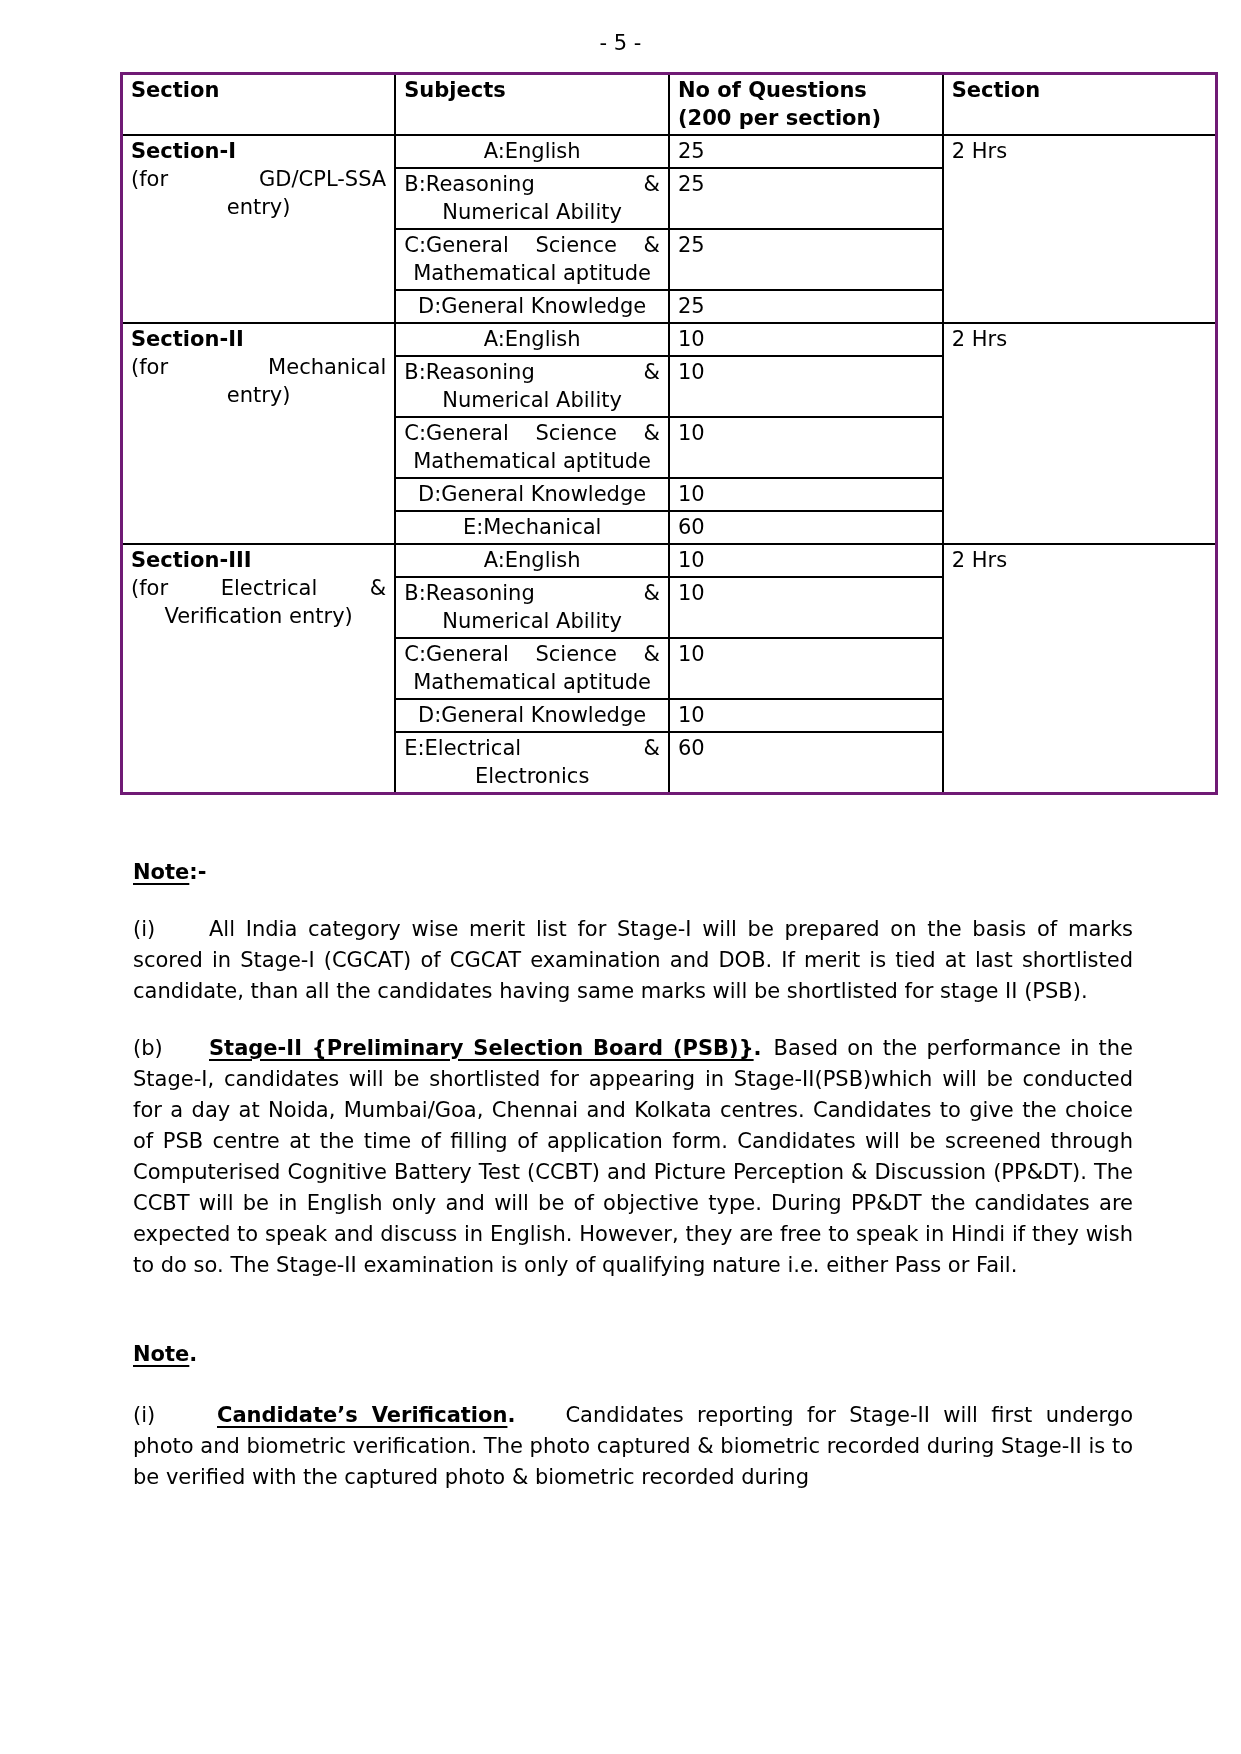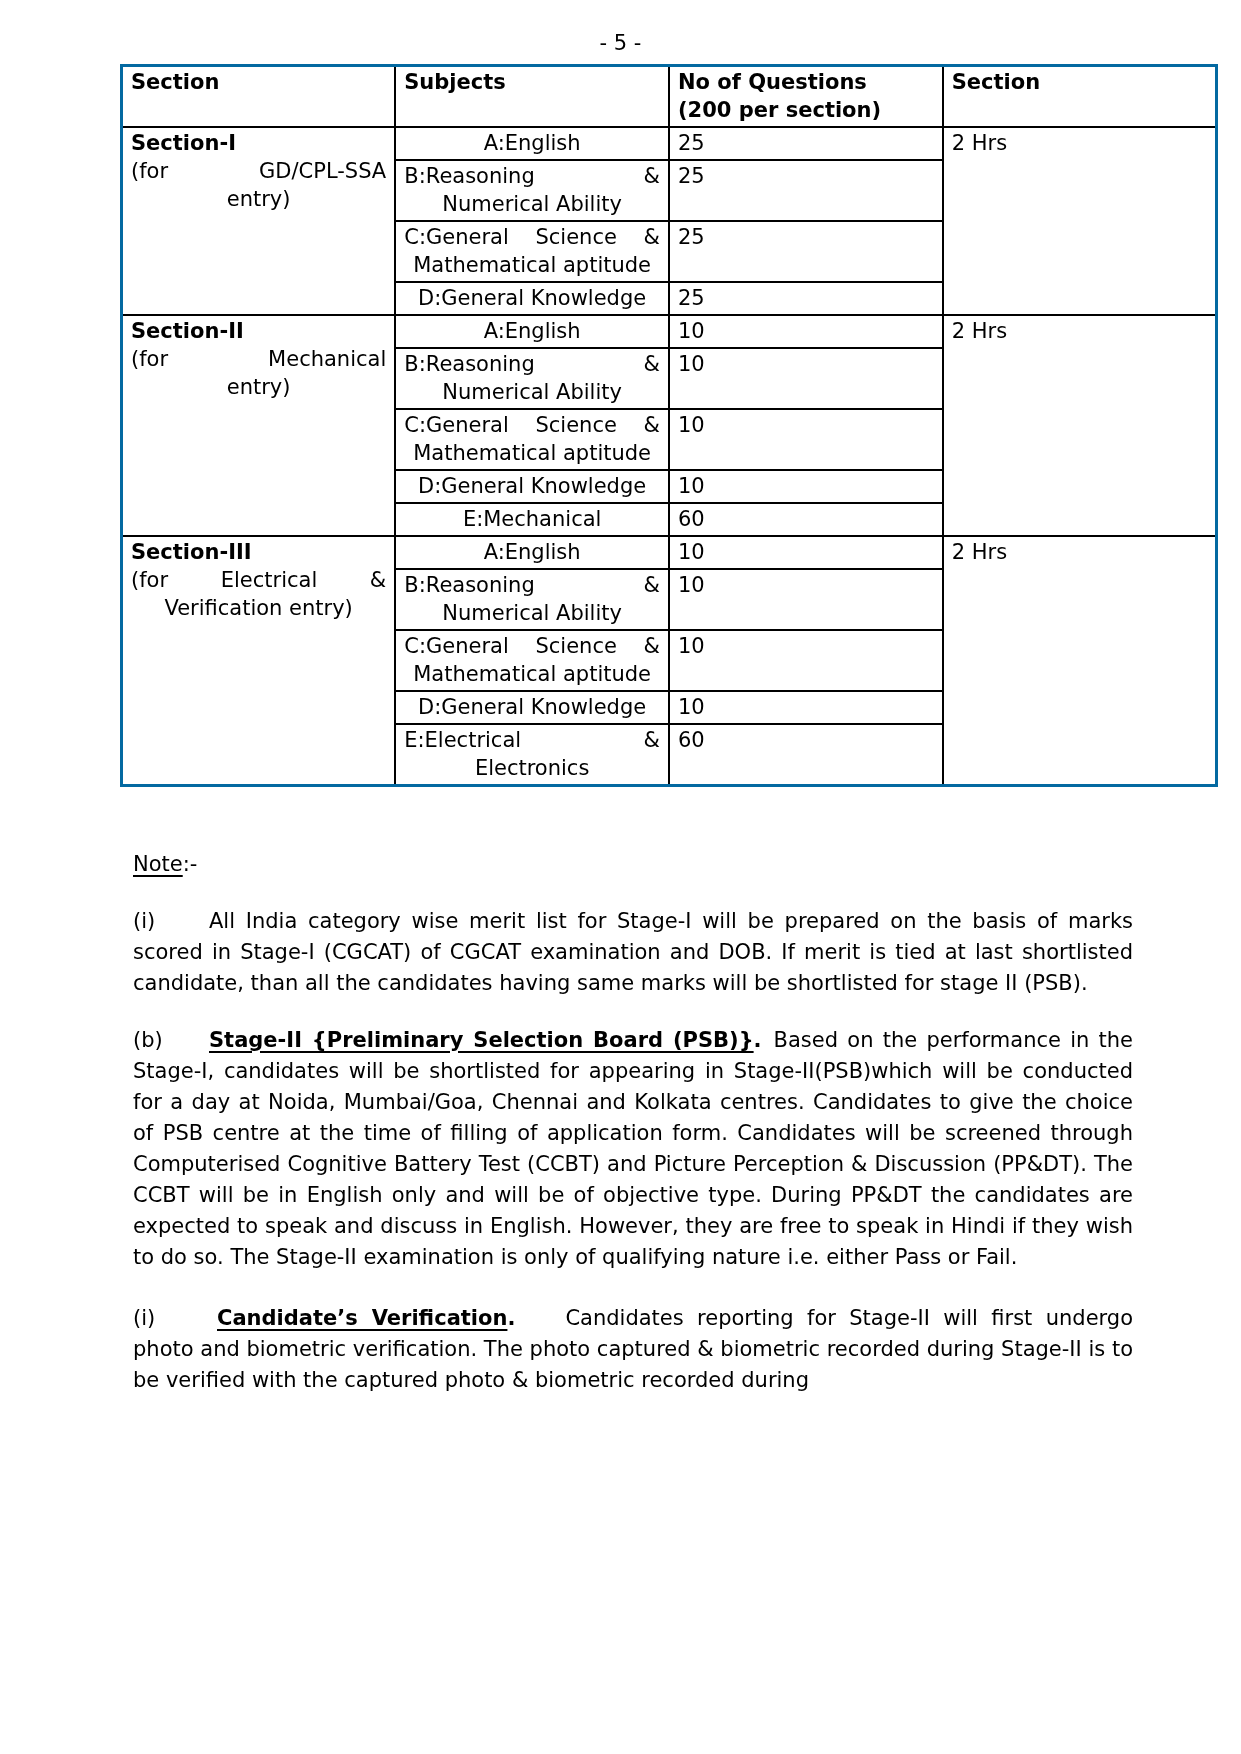--- a/index.html
+++ b/index.html
@@ -5,38 +5,38 @@
   html, body { margin:0; padding:0; background:#e8e8e8; }
   .page {
     width:1241px; height:1754px; background:#ffffff; margin:0 auto;
     font-family:"DejaVu Sans", "Liberation Sans", sans-serif; color:#000;
     overflow:hidden; position:relative;
   }
   .pageno { padding-top:30px; text-align:center; font-size:21px; line-height:26px; }
 
   table.exam {
     border-collapse:collapse; table-layout:fixed;
-    width:1098px; margin:8px 0 0 120px;
-    border:3px solid #0369a1;
+    width:1098px; margin:16px 0 0 120px;
+    border:3px solid #701a75;
   }
   .exam col { width:25%; }
   .exam th, .exam td {
     border:2px solid #000; vertical-align:top;
     padding:1px 8px 2px 8px; font-size:21px; line-height:28px;
     text-align:left; word-wrap:break-word;
   }
   .exam th { font-weight:bold; }
   .blk { display:block; }
   .sec-name { display:block; font-weight:bold; }
   .jline { display:block; text-align:justify; text-align-last:justify; }
   .lline { display:block; text-align:center; }
 
   .text-block { margin-left:133px; width:1000px; font-size:21px; line-height:31px; }
   .text-block p { margin:0; }
-  .note-head { margin-top:62px !important; font-weight:normal; font-size:21px; }
+  .note-head { margin-top:62px !important; font-weight:bold; font-size:21px; }
   .note-head-2 { margin-top:58px !important; font-weight:bold; font-size:21px; }
   .ul { text-decoration:underline; text-decoration-thickness:2px; text-underline-offset:4px; }
   .para { margin-top:26px !important; text-align:justify; text-align-last:left; }
   .para-last { margin-top:30px !important; }
   .indented { margin-left:74px; }
   .marker { display:inline-block; width:76px; }
   .marker-2 { display:inline-block; width:84px; }
   .b-head { font-weight:bold;margin-top:8px; }
   .sp-sm { display:inline-block; width:12px; }
   .sp-tab { display:inline-block; width:50px; }
@@ -184,17 +184,18 @@
 
   <div class="text-block">
 
     <p class="note-head"><span class="ul">Note</span><span>:-</span></p>
 
     <p class="para"><span class="marker">(i)</span><span>All India category wise merit list for Stage-I will be prepared on the basis of marks scored in Stage-I (CGCAT) of CGCAT examination and DOB. If merit is tied at last shortlisted candidate, than all the candidates having same marks will be shortlisted for stage II (PSB).</span></p>
 
 
     <p class="para"><span class="marker">(b)</span><span class="b-head ul">Stage-II {Preliminary Selection Board (PSB)}</span><span class="b-head">.</span><span class="sp-sm"></span><span>Based on the performance in the Stage-I, candidates will be shortlisted for appearing in Stage-II(PSB)which will be conducted for a day at Noida, Mumbai/Goa, Chennai and Kolkata centres. Candidates to give the choice of PSB centre at the time of filling of application form. Candidates will be screened through Computerised Cognitive Battery Test (CCBT) and Picture Perception &amp; Discussion (PP&amp;DT). The CCBT will be in English only and will be of objective type. During PP&amp;DT the candidates are expected to speak and discuss in English. However, they are free to speak in Hindi if they wish to do so. The Stage-II examination is only of qualifying nature i.e. either Pass or Fail.</span></p>
 
+    <p class="note-head-2"><span class="ul">Note</span><span>.</span></p>
 
     <p class="para para-last indented"><span class="marker-2">(i)</span><span class="b-head ul">Candidate’s Verification</span><span class="b-head">.</span><span class="sp-tab"></span><span>Candidates reporting for Stage-II will first undergo photo and biometric verification. The photo captured &amp; biometric recorded during Stage-II is to be verified with the captured photo &amp; biometric recorded during</span></p>
 
   </div>
 </div>
 
 </body></html>

